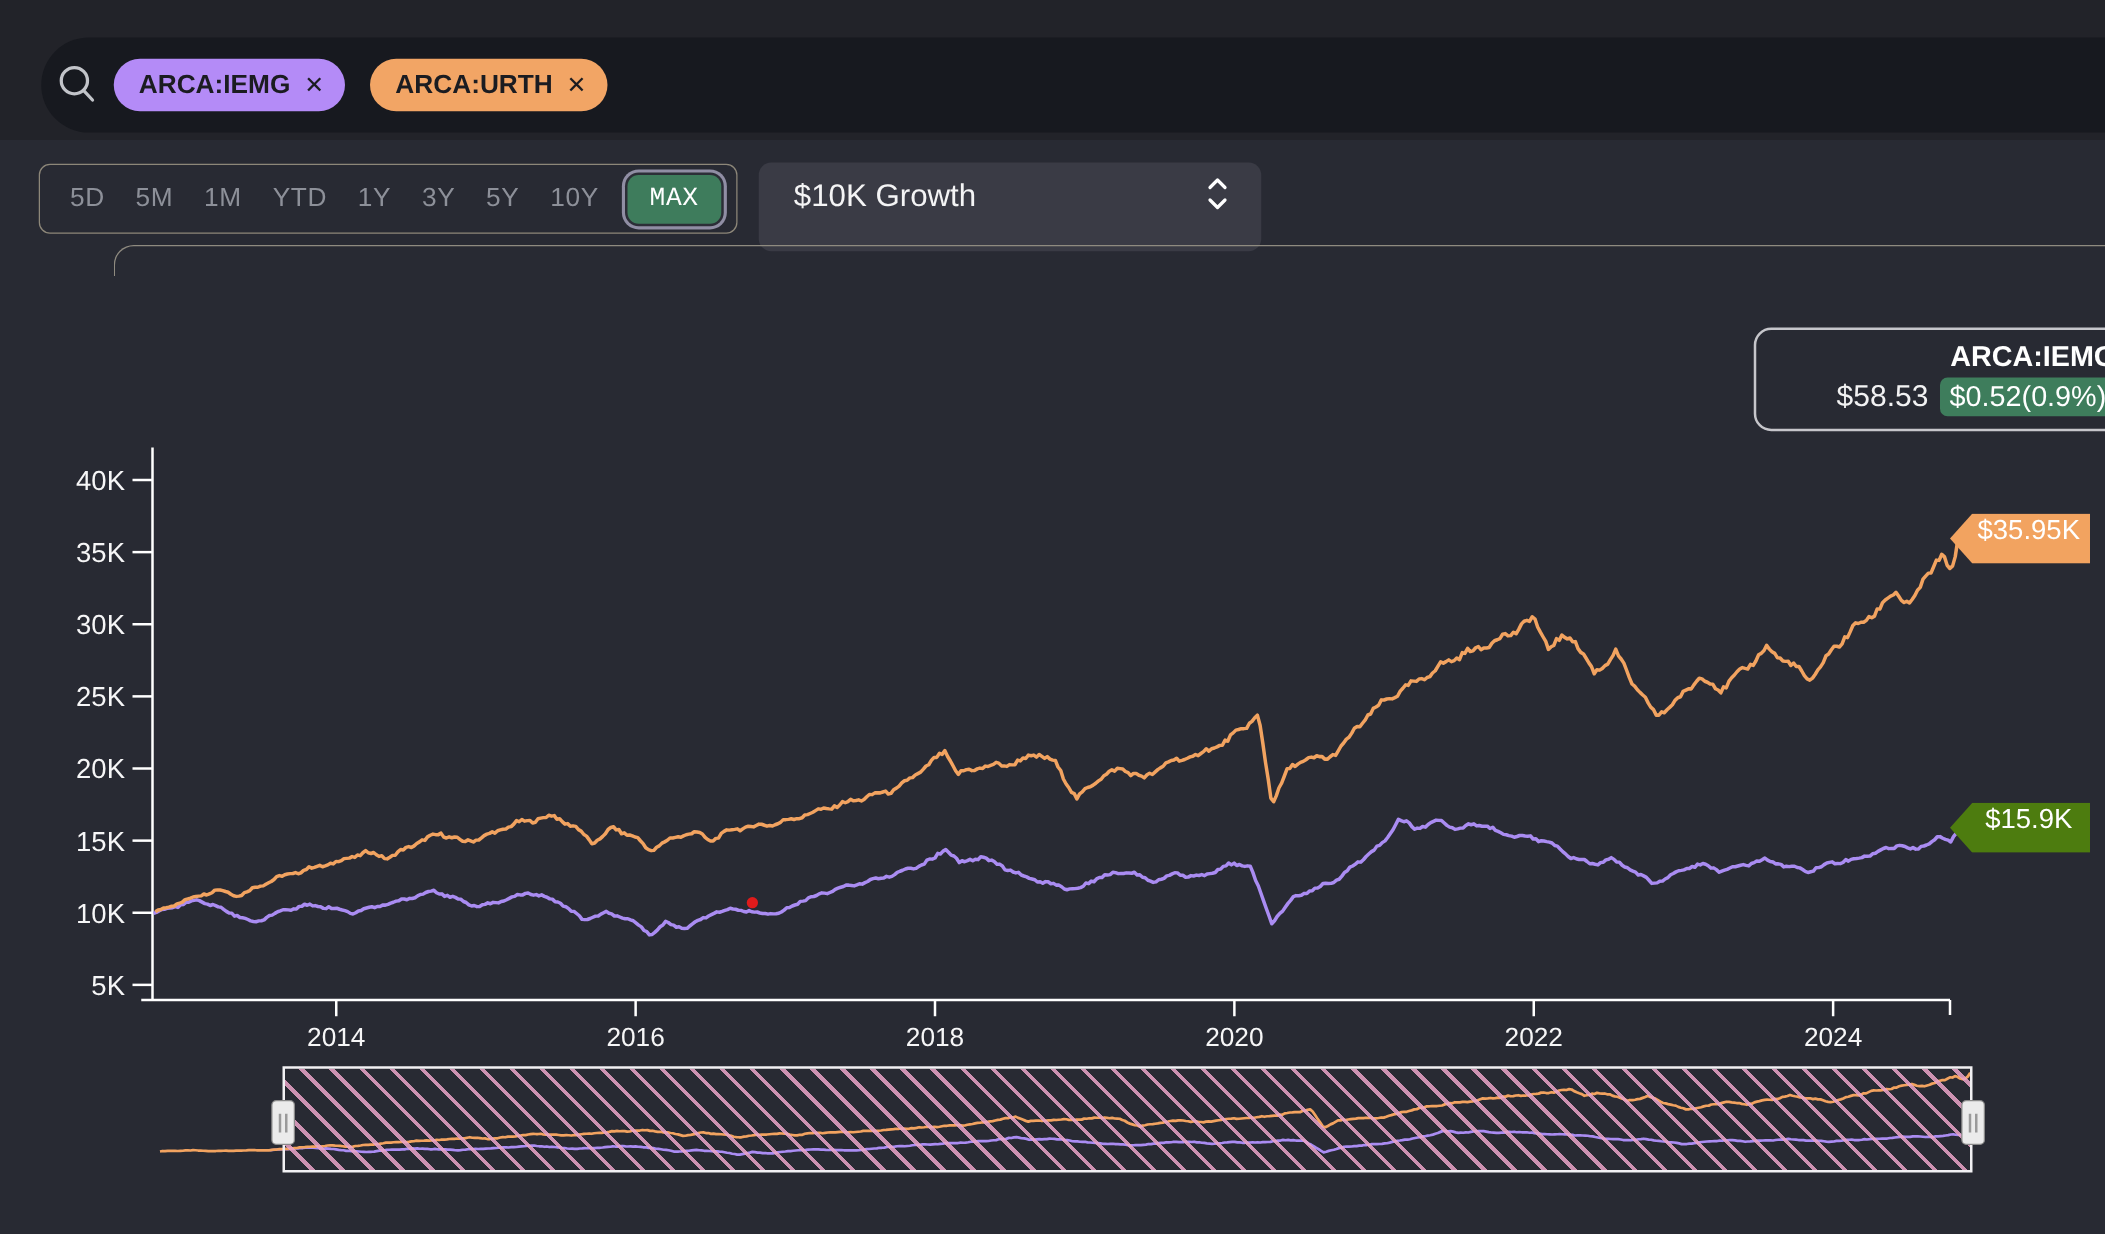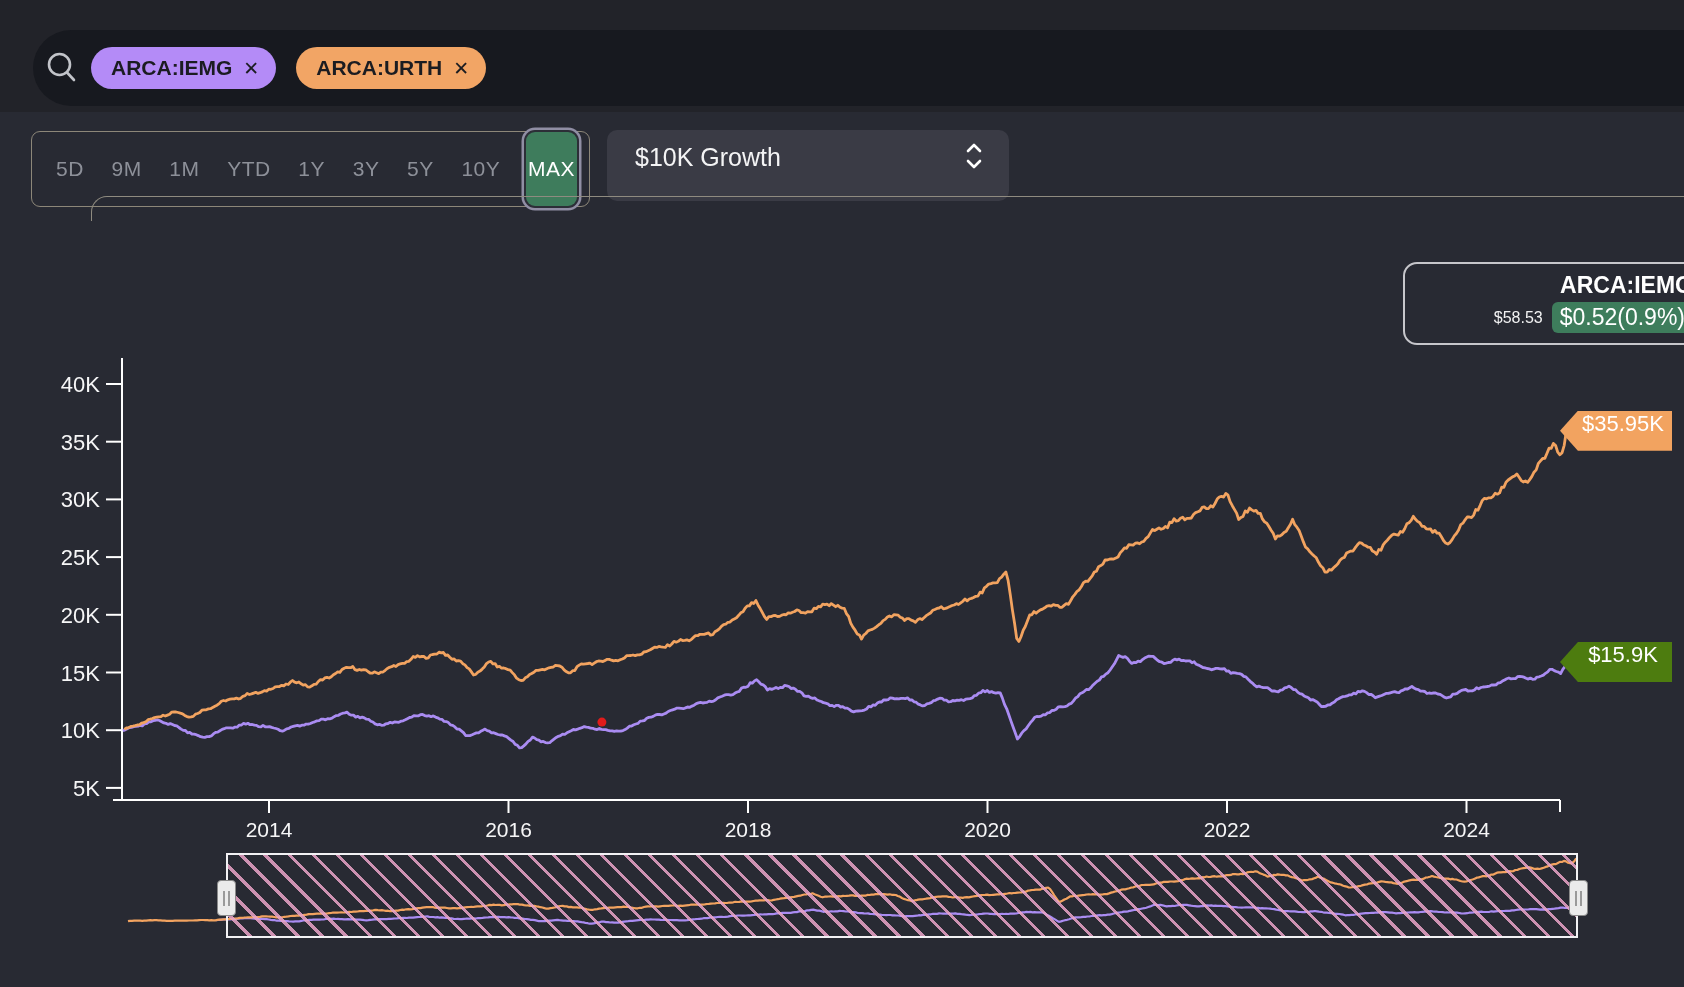--- a/index.html
+++ b/index.html
@@ -9,42 +9,42 @@
   
   .header{position:absolute;left:0;top:0;width:100%;height:112px;background:#222329;}
   .searchbar{position:absolute;left:33px;top:30px;right:0;height:76px;background:#17191f;
              border-radius:38px 0 0 38px;display:flex;align-items:center;}
   .search-icon-wrap{width:58px;display:flex;justify-content:center;align-items:center;}
   .chip{height:42px;border-radius:21px;display:flex;align-items:center;gap:11px;
         padding:0 17px 0 20px;font-size:21px;font-weight:700;color:#1b1c21;margin-right:20px;}
   .chip .chip-x{font-size:19px;font-weight:700;cursor:pointer;line-height:1;}
 
   
-  .range-selector{position:absolute;left:31px;top:131px;width:559px;height:76px;box-sizing:border-box;
-        border:1.5px solid #8d8779;border-radius:9px;display:flex;
+  .range-selector{position:absolute;left:31px;top:131px;width:559px;height:56px;box-sizing:border-box;
+        border:1.5px solid #8d8779;border-radius:9px;display:flex;align-items:center;
         justify-content:space-between;padding:0 12px 0 22px;}
   .range-btn{background:none;border:none;color:#8d9099;font-size:21px;
         font-family:inherit;cursor:pointer;padding:4px 2px;letter-spacing:.5px;}
-  .range-btn.active{background:#3e7c5c;color:#ffffff;border-radius:9px;padding:8px 2px;
-        box-shadow:0 0 0 2px #2c2e37,0 0 0 4.5px #908ea4;}
+  .range-btn.active{background:#3e7c5c;color:#ffffff;border-radius:9px;padding:8px 18px;
+        box-shadow:0 0 0 2px #2c2e37,0 0 0 4.5px #908ea4;font-family:Liberation Mono, monospace;}
   .dropdown{position:absolute;left:607px;top:130px;width:402px;height:71px;background:#3a3b45;
         border-radius:10px;display:flex;align-items:center;justify-content:space-between;
         padding:0 26px 16px 28px;box-sizing:border-box;cursor:pointer;}
   .dropdown .dd-value{font-size:25px;color:#f4f4f5;}
 
   
   .divider{position:absolute;left:91px;top:196px;width:calc(100% - 91px);height:24px;
         border-top:1.5px solid #8f8b80;border-left:1.5px solid #8f8b80;border-top-left-radius:16px;}
 
   
   .quote-card{position:absolute;left:1403px;top:262px;width:306px;box-sizing:border-box;
         border:2px solid #c6c6cb;border-radius:14px;padding:8px 14px 10px 10px;text-align:right;}
   .qc-symbol{font-size:23px;font-weight:700;color:#ffffff;line-height:26px;}
   .qc-row{margin-top:4px;display:flex;justify-content:flex-end;align-items:center;gap:9px;}
-  .qc-price{font-size:16px;color:#f2f2f3;}
+  .qc-price{font-size:24px;color:#f2f2f3;}
   .qc-change{font-size:23px;color:#ffffff;background:#3e7d5c;border-radius:6px;padding:2px 8px;}
 
   
   #chart-svg{position:absolute;left:0;top:0;width:1684px;height:987px;}
   #chart-svg text{font-family:"Liberation Sans","DejaVu Sans",sans-serif;fill:#f6f6f7;}
 
   
   .tag{position:absolute;left:1560px;width:112px;height:40px;color:#ffffff;font-size:22px;
        display:flex;justify-content:center;padding-left:14px;box-sizing:border-box;
        clip-path:polygon(0 50%,16% 0,100% 0,100% 100%,16% 100%);}
@@ -78,21 +78,21 @@
     </div>
     <div class="chip" id="chip-1" style="background: rgb(242, 165, 101);">
       <span>ARCA:URTH</span>
       <span class="chip-x">✕</span>
     </div>
   </div>
 </div>
 
 <div class="range-selector" id="range-selector">
     <button class="range-btn">5D</button>
-    <button class="range-btn">9M</button>
+    <button class="range-btn">5M</button>
     <button class="range-btn">1M</button>
     <button class="range-btn">YTD</button>
     <button class="range-btn">1Y</button>
     <button class="range-btn">3Y</button>
     <button class="range-btn">5Y</button>
     <button class="range-btn">10Y</button>
     <button class="range-btn active">MAX</button>
   </div>
 
 <div class="dropdown">

